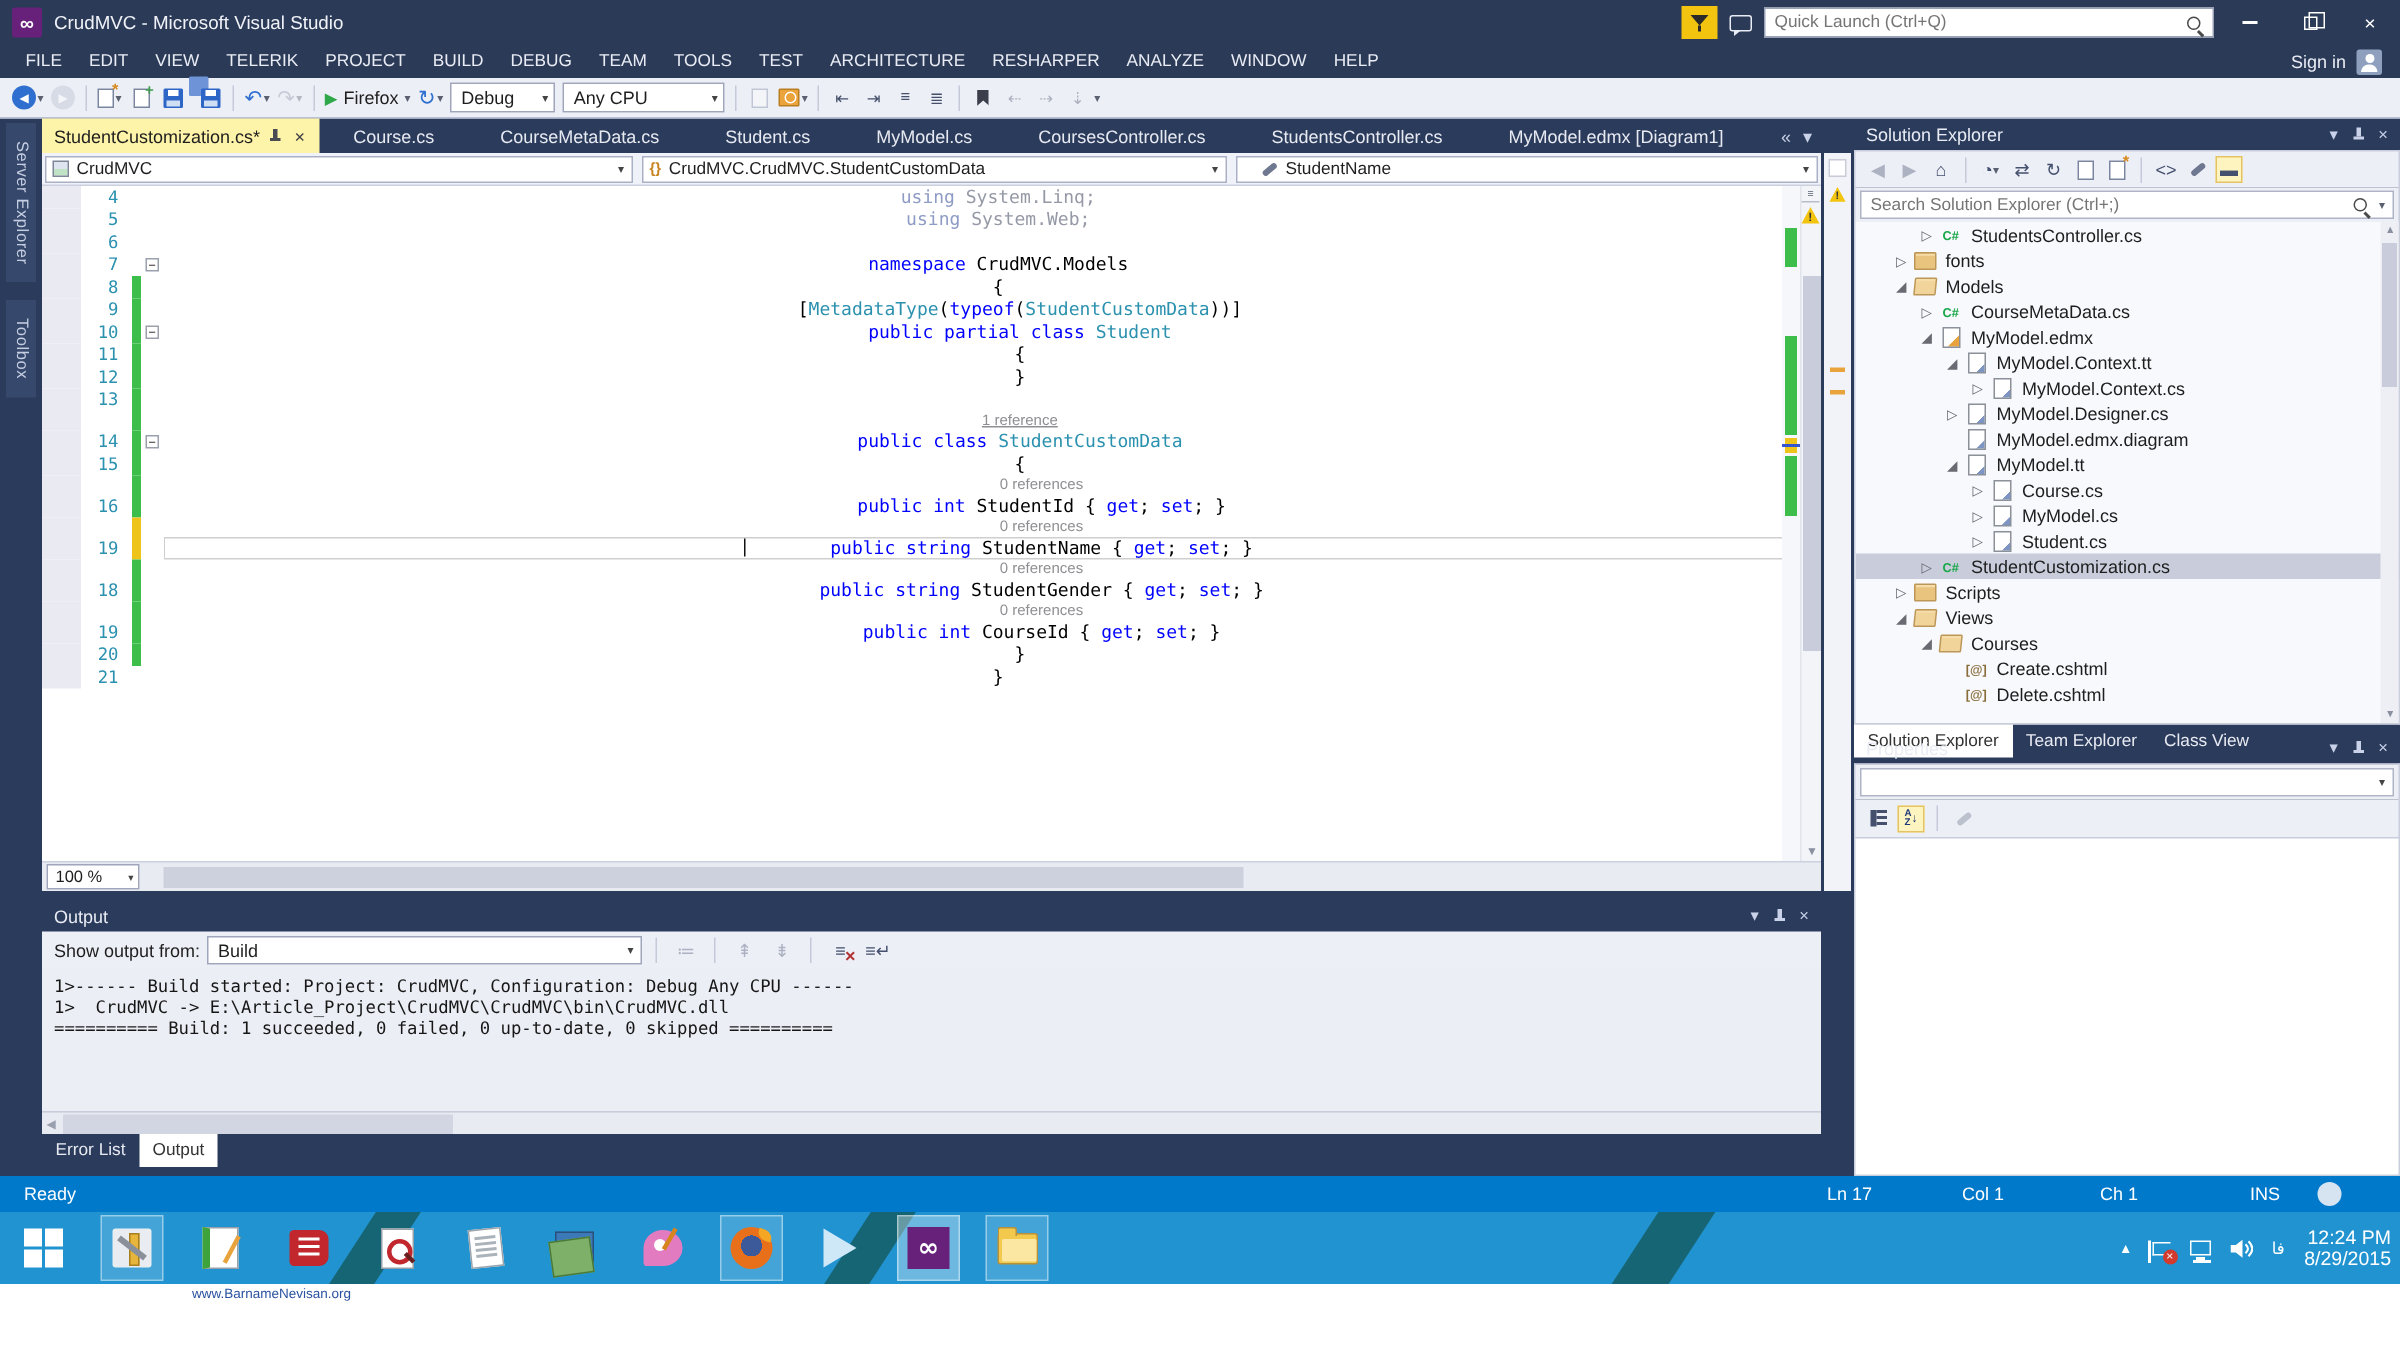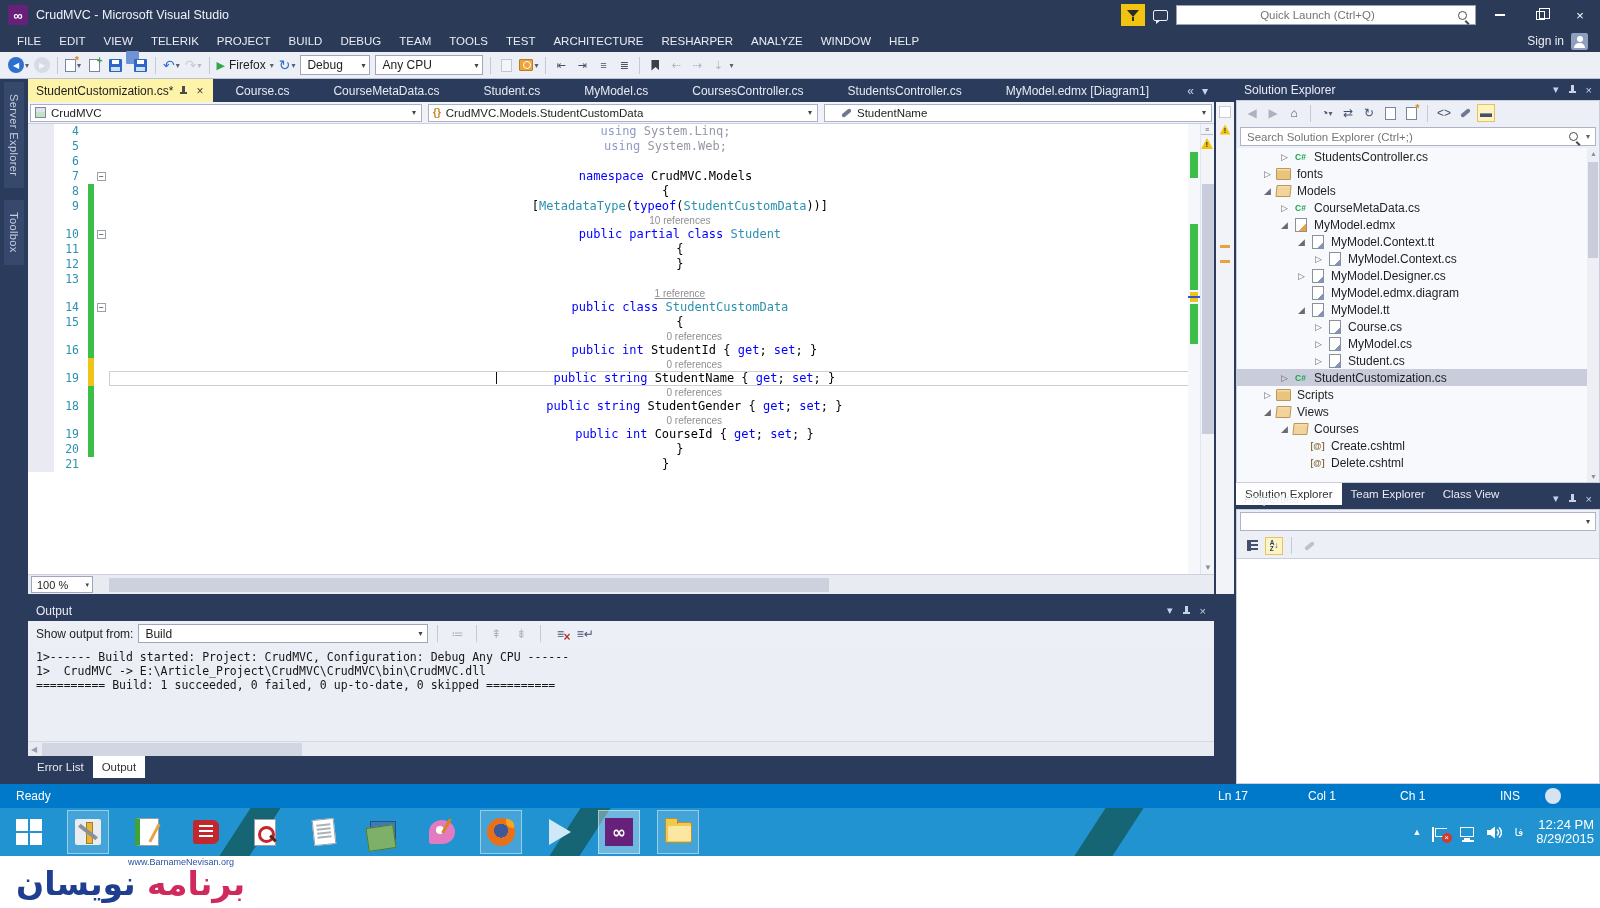--- a/index.html
+++ b/index.html
@@ -11,21 +11,21 @@
   .titlebar{position:absolute;left:0;top:0;width:1600px;height:30px;background:#2B3A57;display:flex;align-items:center;color:#Eef1f7;}
   .vslogo{width:20px;height:20px;margin:0 8px 0 8px;background:#68217A;color:#fff;display:flex;align-items:center;justify-content:center;font-size:13px;font-weight:bold;border-radius:2px;flex:none;}
   .titletext{font-size:12.5px;color:#F0F2F8;}
   .tb-right{margin-left:auto;display:flex;align-items:center;gap:8px;padding-right:4px;}
   .filterbtn{width:24px;height:22px;background:#F2C40F;display:flex;align-items:center;justify-content:center;flex-direction:column;cursor:pointer;}
   .funnel{width:0;height:0;border-left:6px solid transparent;border-right:6px solid transparent;border-top:7px solid #2A2A2A;}
   .funnel2{width:2px;height:4px;background:#2A2A2A;}
   .bubble{width:15px;height:11px;border:1.5px solid #E8ECF4;border-radius:2px;position:relative;}
   .bubble::after{content:"";position:absolute;left:2px;bottom:-4px;width:0;height:0;border-top:4px solid #E8ECF4;border-right:5px solid transparent;}
   .qlbox{width:300px;height:20px;background:#fff;border:1px solid #9AA2B8;display:flex;align-items:center;}
-  .qlbox input{flex:1;border:none;outline:none;font-size:11.5px;padding:0 6px;color:#444;background:transparent;font-family:"Liberation Sans",sans-serif;text-align:center;}
+  .qlbox input{flex:1;border:none;outline:none;font-size:11.5px;padding:0 6px;color:#444;background:transparent;font-family:"Liberation Sans",sans-serif;}
   .mag{width:9px;height:9px;border:1.6px solid #4A4A4A;border-radius:50%;position:relative;flex:none;margin-right:8px;}
   .mag::after{content:"";position:absolute;width:5px;height:1.6px;background:#4A4A4A;left:7px;top:8px;transform:rotate(45deg);transform-origin:0 0;}
   .wbtn{width:32px;height:24px;display:flex;align-items:center;justify-content:center;color:#fff;font-size:13px;}
   .wmin{width:10px;height:2px;background:#fff;}
   .wres{width:9px;height:9px;border:1px solid #fff;position:relative;}
   .wres::before{content:"";position:absolute;left:2px;top:-4px;width:9px;height:9px;border:1px solid #fff;}
 
   
   .menubar{position:absolute;left:0;top:30px;width:1600px;height:22px;background:#2B3A57;display:flex;align-items:center;padding-left:8px;}
   .menu-item{color:#E9ECF4;font-size:11.5px;padding:3px 9px;cursor:default;}
@@ -425,21 +425,21 @@
 
   <div class="editorgroup">
     <div class="navbar">
       <span class="navcombo nc1">
         <span class="nc-ic-proj"></span>
         <span>CrudMVC</span>
         <span class="dd">▾</span>
       </span>
       <span class="navcombo nc2">
         <span class="nc-ic-class">{}</span>
-        <span>CrudMVC.Models.StudentCustomData</span>
+        <span>CrudMVC.CrudMVC.StudentCustomData</span>
         <span class="dd">▾</span>
       </span>
       <span class="navcombo nc3">
         <span class="nc-ic-member"></span>
         <span>StudentName</span>
         <span class="dd">▾</span>
       </span>
     </div>
     <div class="codearea">
       <div id="code-rows">
@@ -479,27 +479,20 @@
             <span class="cbar green"></span>
             <span class="fold"></span>
             <pre class="ct"><span class="tk-p">{</span></pre>
           </div>
           <div class="crow">
             <span class="im"></span>
             <span class="ln">9</span>
             <span class="cbar green"></span>
             <span class="fold"></span>
             <pre class="ct"><span class="tk-p">    [</span><span class="tk-ty">MetadataType</span><span class="tk-p">(</span><span class="tk-k">typeof</span><span class="tk-p">(</span><span class="tk-ty">StudentCustomData</span><span class="tk-p">))]</span></pre>
-          </div>
-          <div class="crow refrow">
-            <span class="im"></span>
-            <span class="ln"></span>
-            <span class="cbar green"></span>
-            <span class="fold"></span>
-            <pre class="ct ref" style="padding-left: 36.8px;">10 references</pre>
           </div>
           <div class="crow">
             <span class="im"></span>
             <span class="ln">10</span>
             <span class="cbar green"></span>
             <span class="fold">
               <span class="foldbox">−</span>
             </span>
             <pre class="ct"><span class="tk-p">    </span><span class="tk-k">public partial class</span><span class="tk-ty"> Student</span></pre>
           </div>
@@ -934,20 +927,16 @@
       <span class="timeblock">
         <div>12:24 PM</div>
         <div>8/29/2015</div>
       </span>
     </div>
   </div>
 
   <div class="bottomstrip">
     <div class="wm">
       <span class="wm-url">www.BarnameNevisan.org</span>
-      <span class="wm-words">
-        <span class="wm-w1">برنامه</span>
-        <span class="wm-w2">نویسان</span>
-      </span>
     </div>
   </div>
 
 </div>
 
 </body></html>

